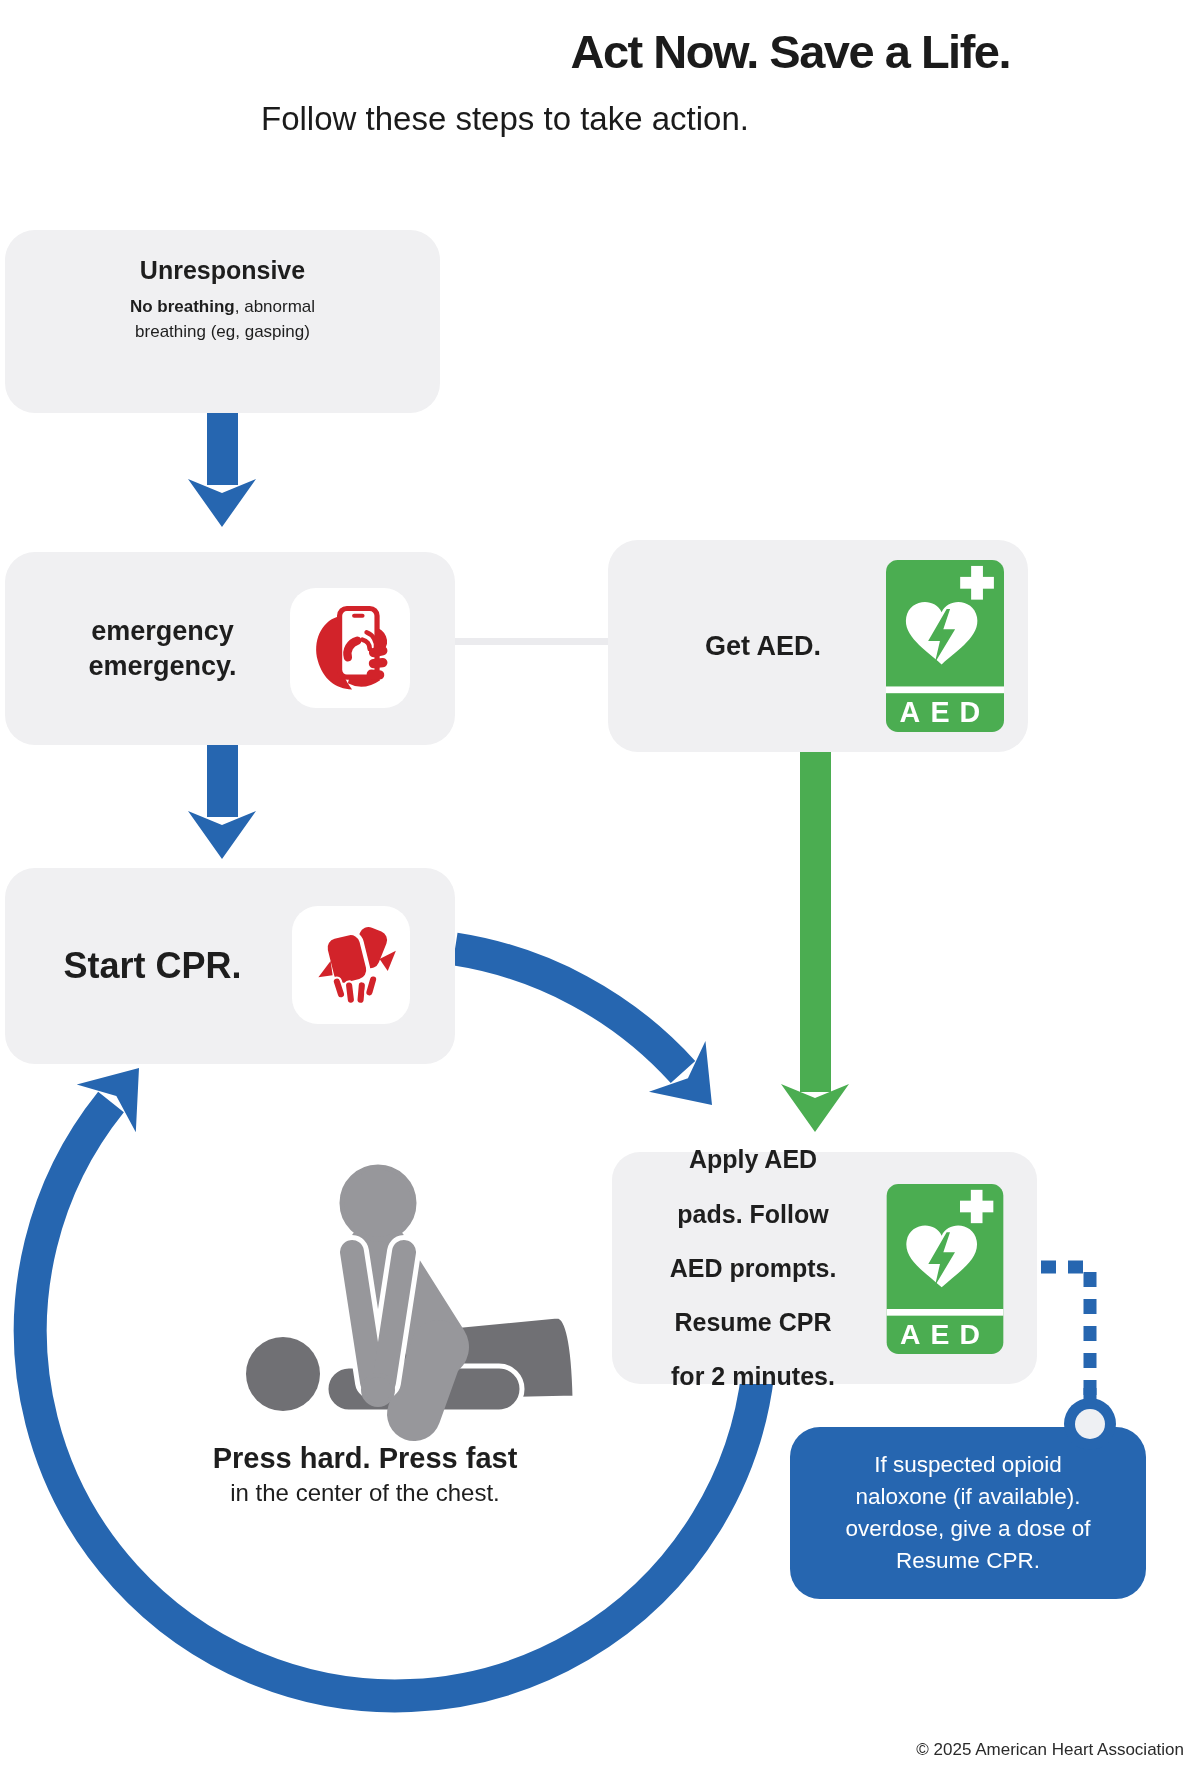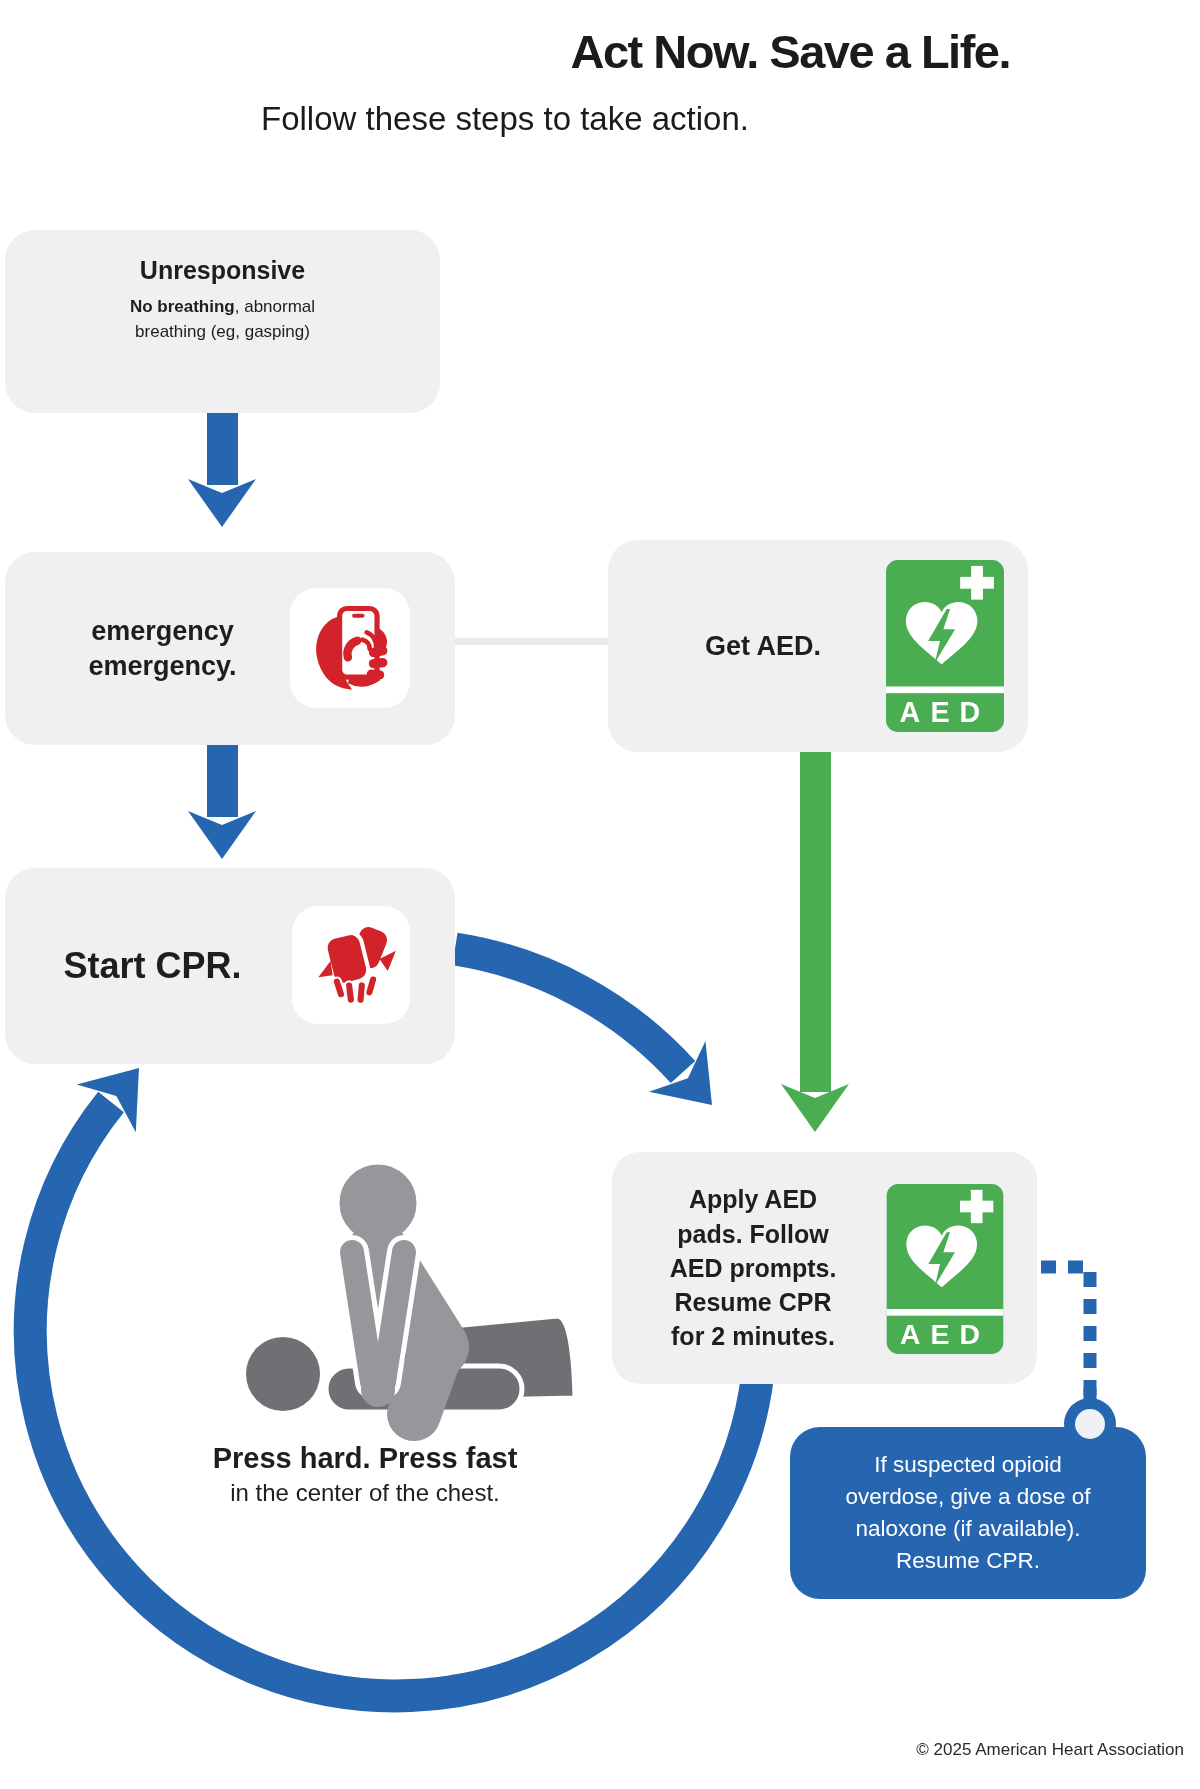--- a/index.html
+++ b/index.html
@@ -27,21 +27,21 @@
   
   .box-get-aed{left:608px;top:540px;width:420px;height:212px;}
   .box-get-aed .lbl{position:absolute;left:30px;top:0;width:250px;height:100%;display:flex;align-items:center;justify-content:center;font-size:27px;font-weight:700;}
   .aed-icon-1{left:886px;top:560px;width:118px;height:172px;}
   
   .box-start-cpr{left:5px;top:868px;width:450px;height:196px;}
   .box-start-cpr .lbl{position:absolute;left:15px;top:0;width:265px;height:100%;display:flex;align-items:center;justify-content:center;font-size:36px;font-weight:700;}
   .box-start-cpr .icon-tile{left:287px;top:38px;width:118px;height:118px;}
   
   .box-apply-aed{left:612px;top:1152px;width:425px;height:232px;border-radius:28px;}
-  .box-apply-aed .lines{position:absolute;left:10px;top:0;width:262px;height:100%;display:flex;flex-direction:column;justify-content:center;text-align:center;font-size:25px;font-weight:700;line-height:1.37;}
+  .box-apply-aed .lines{position:absolute;left:10px;top:0;width:262px;height:100%;display:flex;flex-direction:column;justify-content:center;text-align:center;font-size:25px;font-weight:700;line-height:1.37;gap:20px;}
   .aed-icon-2{left:886px;top:1184px;width:118px;height:170px;}
   
   .box-naloxone{left:790px;top:1427px;width:356px;height:172px;background:#2666b0;border-radius:30px;color:#fff;
     display:flex;flex-direction:column;justify-content:center;text-align:center;font-size:22.5px;line-height:1.42;}
   
   .cpr-note{left:115px;top:1442px;width:500px;text-align:center;}
   .cpr-note .l1{font-size:29px;font-weight:700;}
   .cpr-note .l2{font-size:24px;margin-top:4px;}
   
   .footer{right:16px;top:1740px;font-size:17px;color:#2a2a2a;}
@@ -192,22 +192,22 @@
         <rect x="50.5" y="3.5" width="7" height="20" fill="#fff"></rect>
         <path fill="#fff" d="M33,31 C29,22 14,23 12,34 C10,45 23,53 33,62 C43,53 56,45 54,34 C52,23 37,22 33,31 Z"></path>
         <path class="fill-green" d="M36,29 L25,48 L32,48 L29,61 L41,41 L34,41 L38,29 Z"></path>
         <rect x="0" y="75" width="70" height="4" fill="#fff"></rect>
         <text x="35" y="96" text-anchor="middle" font-size="17" font-weight="bold" letter-spacing="6" fill="#fff">AED</text>
       </svg>
     </div>
 
     <div class="abs box-naloxone">
       <div>If suspected opioid</div>
+      <div>naloxone (if available).</div>
       <div>overdose, give a dose of</div>
-      <div>naloxone (if available).</div>
       <div>Resume CPR.</div>
     </div>
 
     <div class="abs cpr-note">
       <div class="l1">Press hard. Press fast</div>
       <div class="l2">in the center of the chest.</div>
     </div>
 
     <div class="abs footer">© 2025 American Heart Association</div>
   </div>

